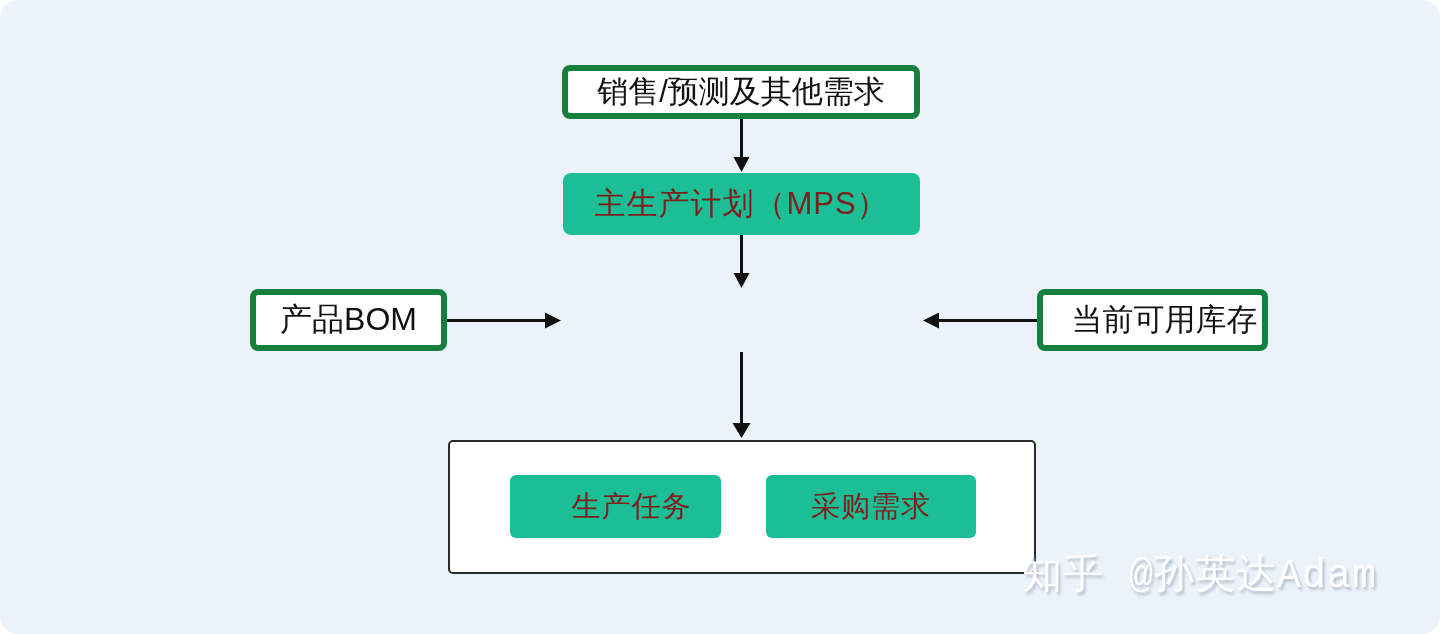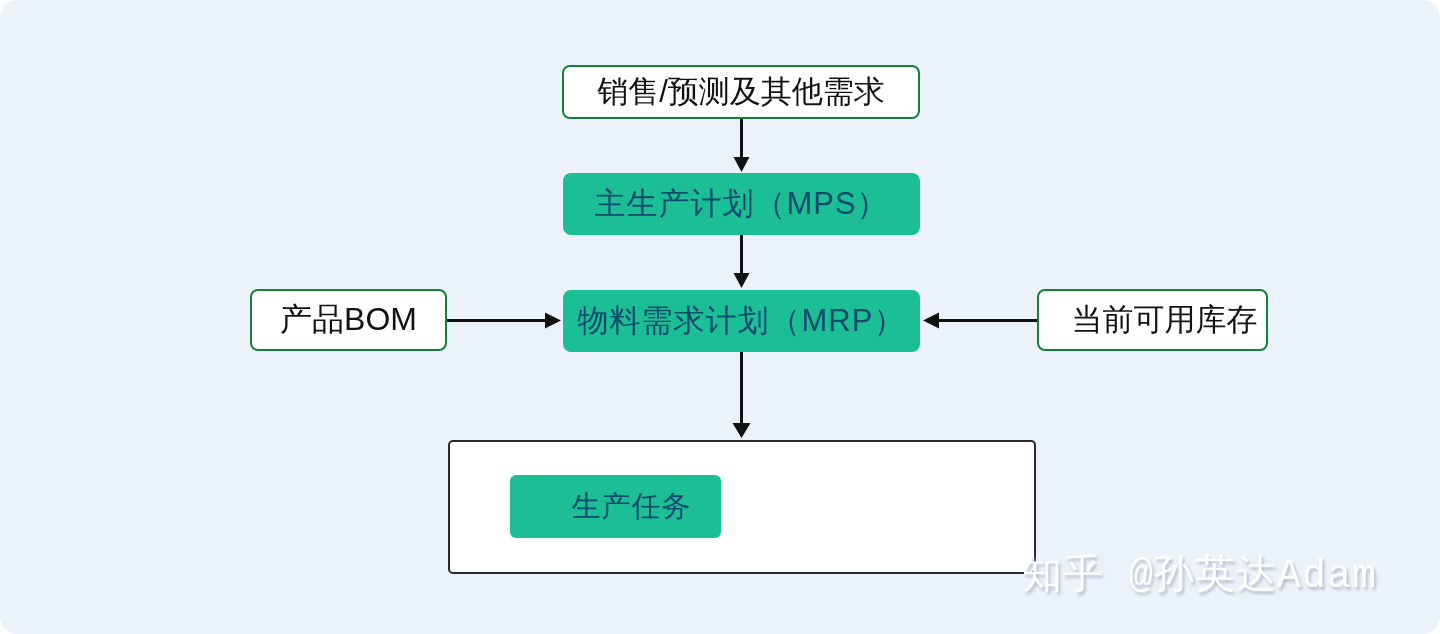--- a/index.html
+++ b/index.html
@@ -24,29 +24,29 @@
     pointer-events: none;
   }
   .node {
     position: absolute;
     display: flex; align-items: center; justify-content: center;
     text-align: center;
     white-space: nowrap;
   }
   .node-white {
     background: #ffffff;
-    border: 2px solid #15803d;
+    border: 6px solid #15803d;
     border-radius: 8px;
     color: #111111;
     font-size: 31px;
   }
   .node-green {
     background: #1CBE96;
     border-radius: 8px;
-    color: #0c4a6e;
+    color: #7f1d1d;
     font-size: 31px;
     letter-spacing: 1px;
   }
   .node-demand    { left: 562px; top: 65px;  width: 358px; height: 54px; font-size: 31px; }
   .node-mps       { left: 563px; top: 173px; width: 357px; height: 62px; }
   .node-bom       { left: 250px; top: 289px; width: 197px; height: 62px; font-size: 32px; }
   .node-mrp       { left: 563px; top: 290px; width: 357px; height: 62px; }
   .node-inventory { left: 1037px; top: 289px; width: 231px; height: 62px; padding-left: 24px; }
   .outputs-group {
     position: absolute;
@@ -101,29 +101,29 @@
   </div>
 
   <div class="node node-green node-mps" style="background-color: rgb(28, 190, 150);">
     <span>主生产计划（MPS）</span>
   </div>
 
   <div class="node node-white node-bom">
     <span>产品BOM</span>
   </div>
 
-  <div class="node node-green node-mrp" style="background-color: rgb(28, 190, 150);">
-    <span>物料需求计划（MRP）</span>
-  </div>
 
   <div class="node node-white node-inventory">
     <span>当前可用库存</span>
   </div>
 
   <div class="outputs-group"></div>
 
   <div class="node node-green node-production" style="background-color: rgb(28, 190, 150);">
     <span>生产任务</span>
   </div>
 
+  <div class="node node-green node-purchase" style="background-color: rgb(28, 190, 150);">
+    <span>采购需求</span>
+  </div>
 
   <div class="watermark" style="color: rgb(255, 255, 255); font-family: Liberation Mono, monospace;">知乎 @孙英达Adam</div>
 </div>
 
 </body></html>

